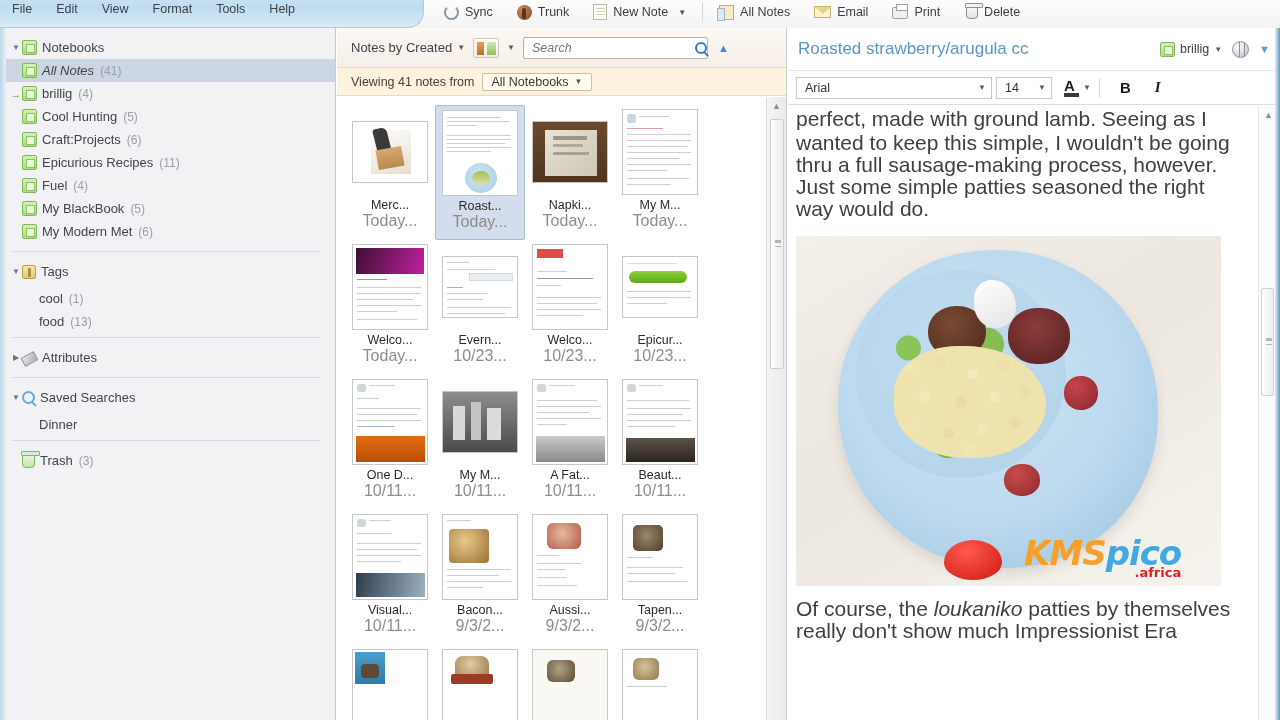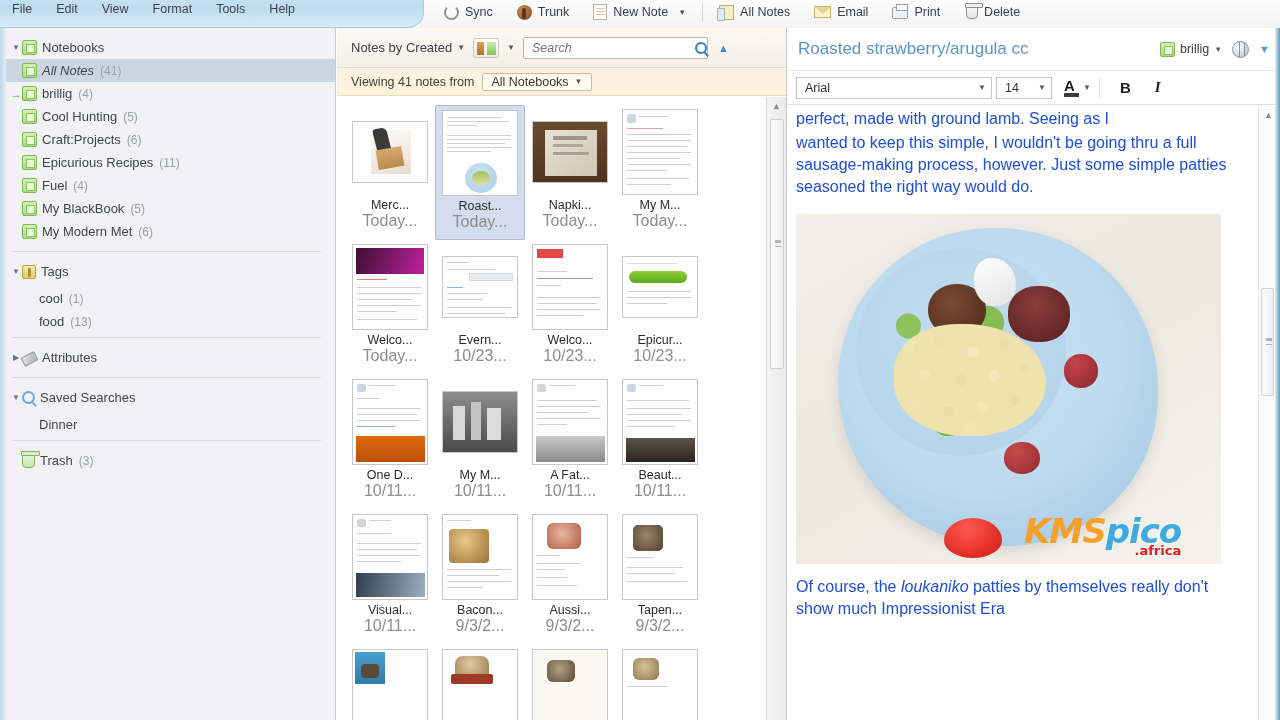--- a/index.html
+++ b/index.html
@@ -271,21 +271,21 @@
   .fcolor .A { font-size: 15px; font-weight: bold; color: #1d1d1d; line-height: 13px; }
   .fcolor .bar { width: 15px; height: 4px; background: #3a3a3a; margin-top: 1px; }
   .fbtn { font-size: 15px; color: #1d1d1d; padding: 0 12px; font-weight: bold; }
   .fbtn.it { font-style: italic; font-weight: bold; font-family: "Liberation Serif", serif; }
 
   .note-body {
     position: absolute; top: 78px; left: 0; right: 22px; bottom: 0;
     overflow: hidden; padding: 0 16px 0 8px;
   }
   .ptext {
-    font-size: 16px; line-height: 22px; color: #1d4ed8; margin-top: 2px;
+    font-size: 21px; line-height: 22px; color: #404040; margin-top: 2px;
   }
   .note-img-wrap { margin-top: 16px; }
   .note-img {
     width: 425px; height: 350px; position: relative; overflow: hidden;
     background: linear-gradient(150deg,#f3efe9 0%, #ece7df 45%, #f6f3ee 100%);
   }
   .plate {
     position:absolute; left:42px; top:14px; width: 320px; height: 318px;
     border-radius: 48% 50% 47% 51%;
     background: radial-gradient(circle at 45% 40%, #cfe4f4 0%, #bcd9ee 55%, #a9cce6 80%, #9dc2de 100%);

